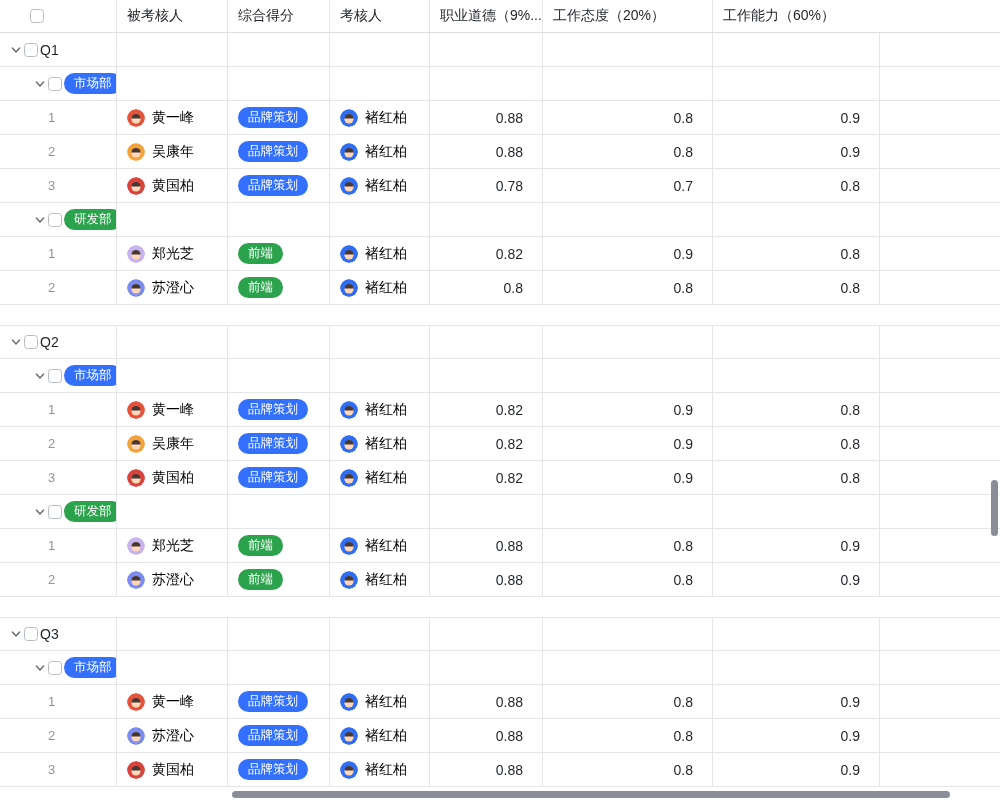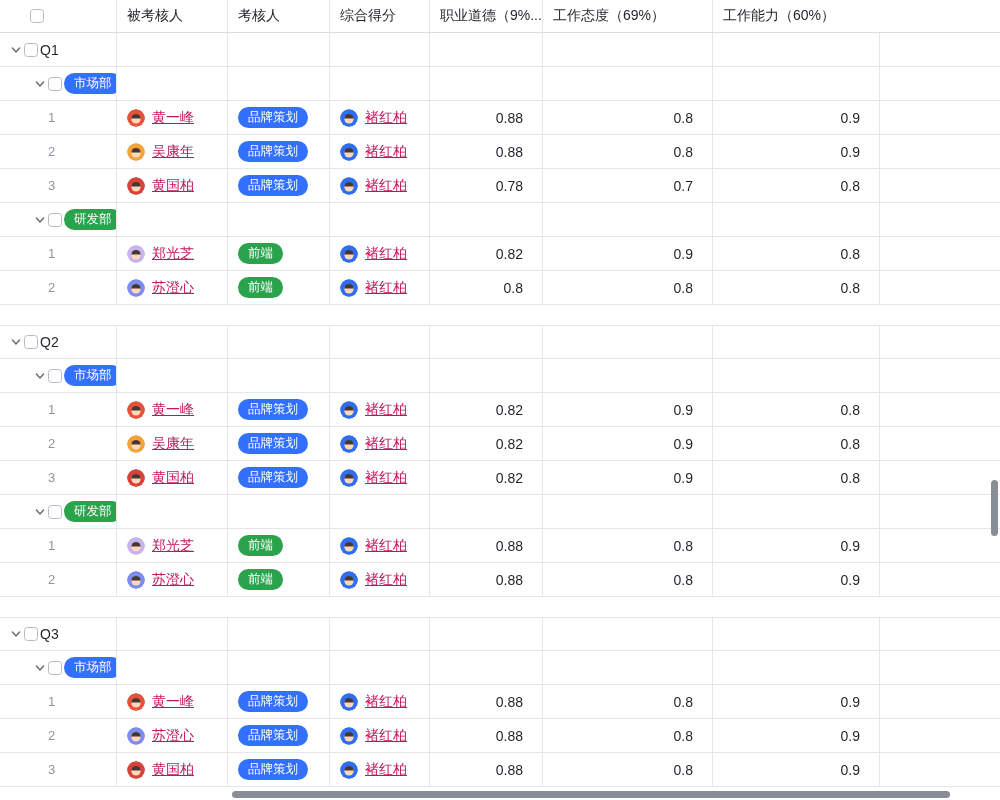--- a/index.html
+++ b/index.html
@@ -17,21 +17,21 @@
   .checkbox{width:14px;height:14px;flex:none;border:1.5px solid #b6bcc4;border-radius:3.5px;background:#fff;display:inline-block;}
   .chev{width:12px;height:12px;flex:none;display:inline-flex;align-items:center;justify-content:center;cursor:pointer;}
   .first-cell{display:flex;gap:2px;}
   .group-first{padding-left:10px;}
   .subgroup-first{padding-left:34px;}
   .group-label{font-size:14px;font-weight:500;color:#1f2329;}
   .badge{display:inline-flex;align-items:center;height:21px;padding:0 10px;border-radius:11px;color:#fff;font-size:12.5px;line-height:1;flex:none;}
   .index-cell{padding-left:48px;}
   .rownum{font-size:13px;color:#8f959e;}
   .person-cell{gap:7px;}
-  .pname{font-size:14px;color:#be185d;text-decoration:underline;}
+  .pname{font-size:14px;color:#000000;}
   .avatar{width:18px;height:18px;flex:none;display:inline-flex;border-radius:50%;overflow:hidden;}
   .score-cell{justify-content:flex-end;padding-right:19px;}
   .score{font-size:14px;color:#1f2329;}
   .section.gapped{margin-top:20px;}
   .section.gapped .group-row{border-top:1px solid #e5e6ea;}
   .footer-row{height:29px;border-bottom:none;margin-top:19px;}
   .hscroll{position:fixed;left:232px;bottom:2px;width:718px;height:7px;background:#898e96;border-radius:4px;z-index:9;}
   .vscroll{position:fixed;right:2px;top:480px;width:7px;height:56px;background:#898e96;border-radius:4px;z-index:9;}
 </style>
 </head>
@@ -39,30 +39,30 @@
 
 <div class="table">
   <div class="grid-row row header-row" id="header-row">
     <div class="cell header-first-cell">
       <span class="checkbox"></span>
     </div>
   <div class="cell">
         <span class="hlabel">被考核人</span>
       </div>
       <div class="cell">
+        <span class="hlabel">综合得分</span>
+      </div>
+      <div class="cell">
         <span class="hlabel">考核人</span>
-      </div>
-      <div class="cell">
-        <span class="hlabel">综合得分</span>
       </div>
       <div class="cell">
         <span class="hlabel">职业道德（9%...</span>
       </div>
       <div class="cell">
-        <span class="hlabel">工作态度（69%）</span>
+        <span class="hlabel">工作态度（20%）</span>
       </div>
       <div class="cell">
         <span class="hlabel">工作能力（60%）</span>
       </div>
     </div>
   <div id="table-body">
       <div class="section">
         <div class="grid-row row group-row">
           <div class="cell first-cell group-first">
             <span class="chev">

